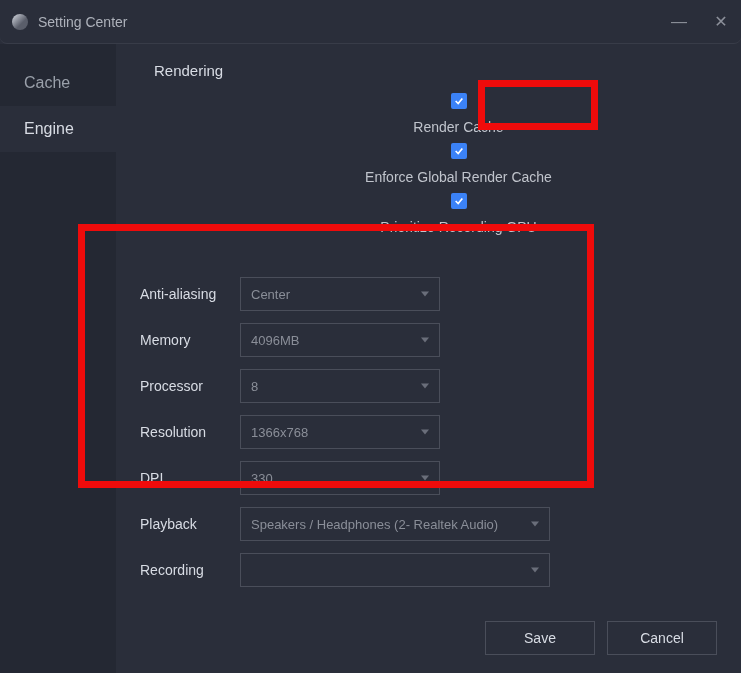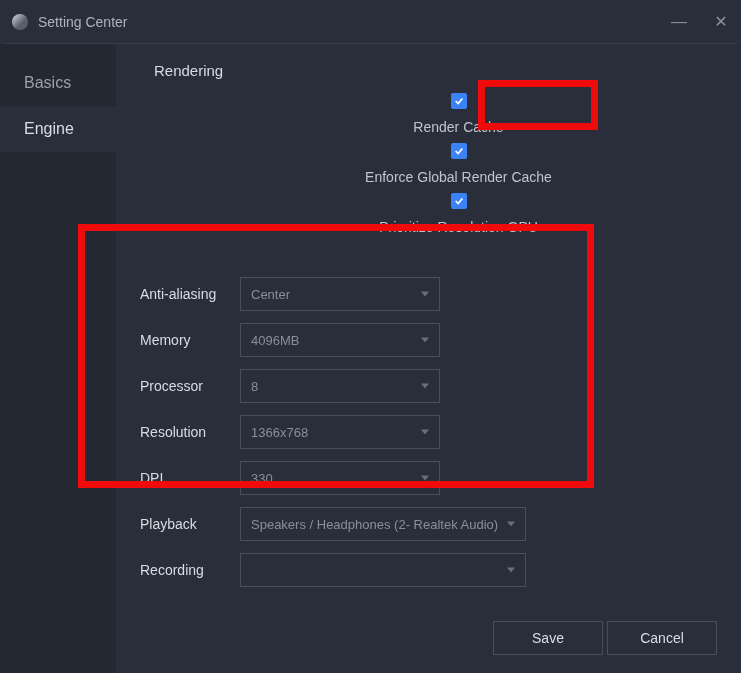--- a/index.html
+++ b/index.html
@@ -31,42 +31,42 @@
     .check-item { display: flex; align-items: center; gap: 10px; font-size: 14px; color: #c0c4cc; margin-bottom: 8px; cursor: pointer; flex-direction: column; }
     .check-box { width: 16px; height: 16px; background: #3b82f6; border-radius: 2px; display: flex; align-items: center; justify-content: center; }
     .check-box svg { width: 10px; height: 10px; }
     
     .highlight-main { position: absolute; border: 7px solid #ef0b0b; z-index: 5; }
     
     .form-rows { padding-left: 24px; padding-top: 28px; }
     .form-row { display: flex; align-items: center; height: 46px; }
     .form-label { width: 100px; font-size: 14px; color: #d8dce4; overflow: hidden; white-space: nowrap; }
     .dropdown { width: 200px; height: 34px; border: 1px solid #4a4e5a; display: flex; align-items: center; padding: 0 10px; font-size: 13px; color: #8a8e98; position: relative; cursor: pointer; }
-    .dropdown.wide { width: 286px; }
+    .dropdown.wide { width: 310px; }
     .dropdown-caret { position: absolute; right: 10px; top: 50%; transform: translateY(-50%); width: 0; height: 0; border-left: 4px solid transparent; border-right: 4px solid transparent; border-top: 5px solid #6a6e7a; }
     .dropdown-text { overflow: hidden; white-space: nowrap; text-overflow: ellipsis; max-width: 270px; }
     
-    .footer { position: absolute; bottom: 18px; right: 24px; display: flex; gap: 4px; }
+    .footer { position: absolute; bottom: 18px; right: 24px; display: flex; gap: 12px; }
     .btn { width: 110px; height: 34px; border: 1px solid #4a4e5a; background: transparent; color: #d8dce4; font-size: 14px; display: flex; align-items: center; justify-content: center; cursor: pointer; }
   </style>
 </head>
 <body>
 
 <div class="titlebar">
   <div class="titlebar-icon"></div>
   <div class="titlebar-title">Setting Center</div>
   <div class="titlebar-ctrls">
     <span>—</span>
     <span>✕</span>
   </div>
 </div>
 
 <div class="main">
   <div class="sidebar">
-    <div class="sidebar-tab">Basics</div>
+    <div class="sidebar-tab">Cache</div>
     <div class="sidebar-tab active">Engine</div>
   </div>
 
   <div class="content">
     <div class="section-title">Rendering</div>
 
 
     <div class="highlight-radio" style="left:362px; top:36px; width:120px; height:50px;"></div>
 
     <div class="check-col">
@@ -85,21 +85,21 @@
             </svg>
           </span>
         <span>Enforce Global Render Cache</span>
       </div>
       <div class="check-item">
         <span class="check-box">
             <svg viewBox="0 0 12 12">
               <path d="M2 6 L5 9 L10 3" stroke="#fff" stroke-width="2" fill="none"></path>
             </svg>
           </span>
-        <span>Prioritize Resolution GPU</span>
+        <span>Prioritize Recording GPU</span>
       </div>
     </div>
 
     <div class="highlight-main" style="left:-38px; top:180px; width:516px; height:264px;"></div>
 
     <div class="form-rows">
       <div class="form-row">
         <div class="form-label">Anti-aliasing</div>
         <div class="dropdown">
           <span class="dropdown-text">Center</span>

